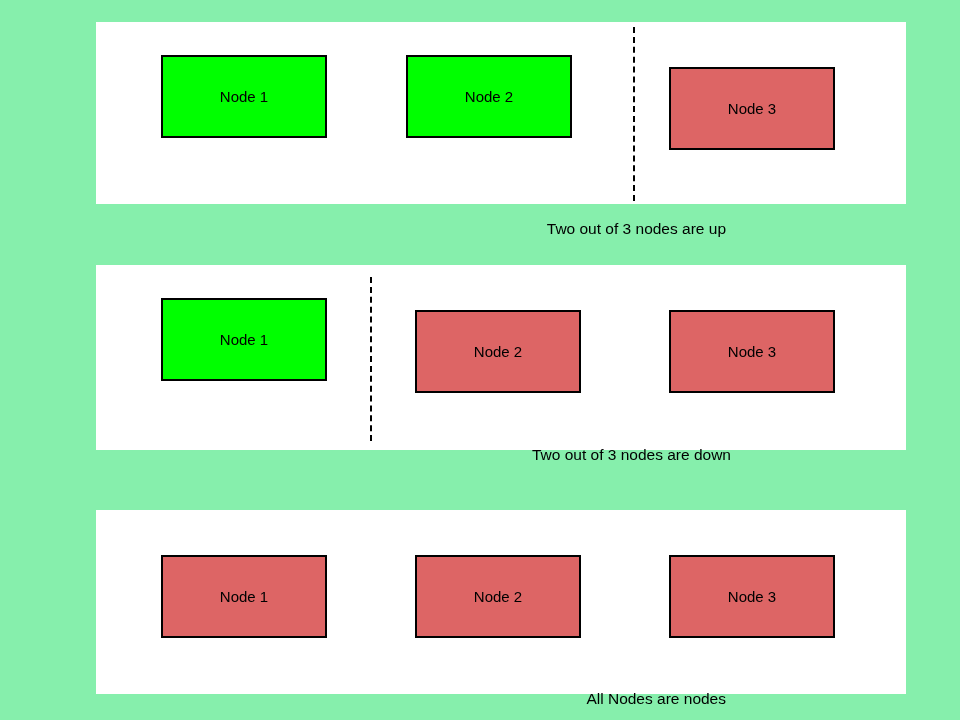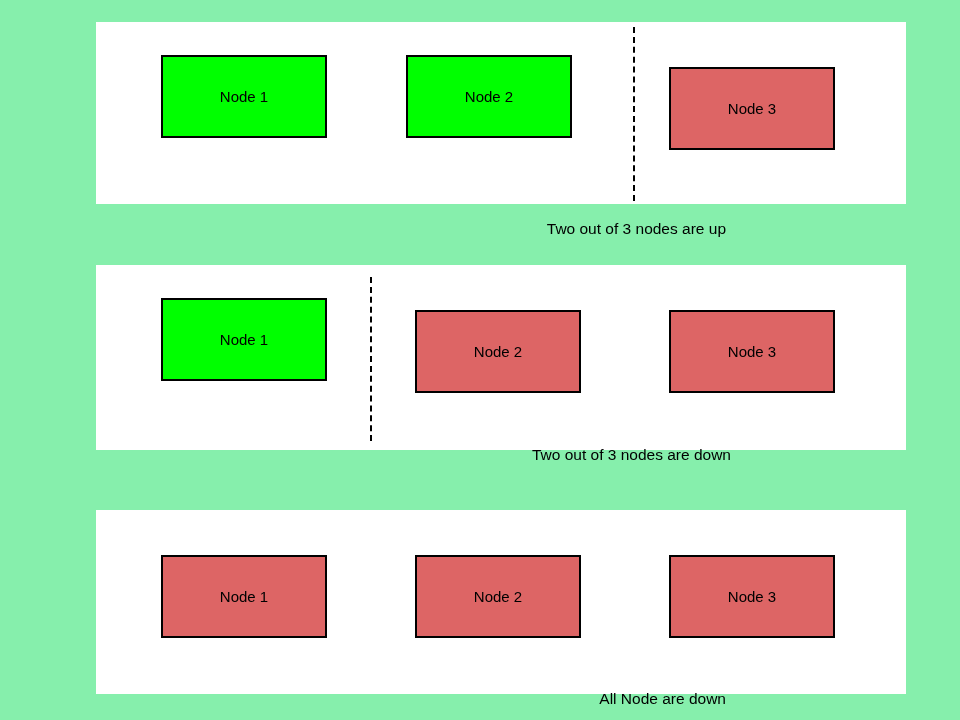--- a/index.html
+++ b/index.html
@@ -143,18 +143,18 @@
 
     <div class="node-box down" id="p3-node-2">
       <span>Node 2</span>
     </div>
 
     <div class="node-box down" id="p3-node-3">
       <span>Node 3</span>
     </div>
 
     <div class="caption" id="p3-caption">
-      <div>All Node are down</div>
+      <div>All Nodes are nodes</div>
       
     </div>
   </div>
 
 </div>
 
 </body></html>

